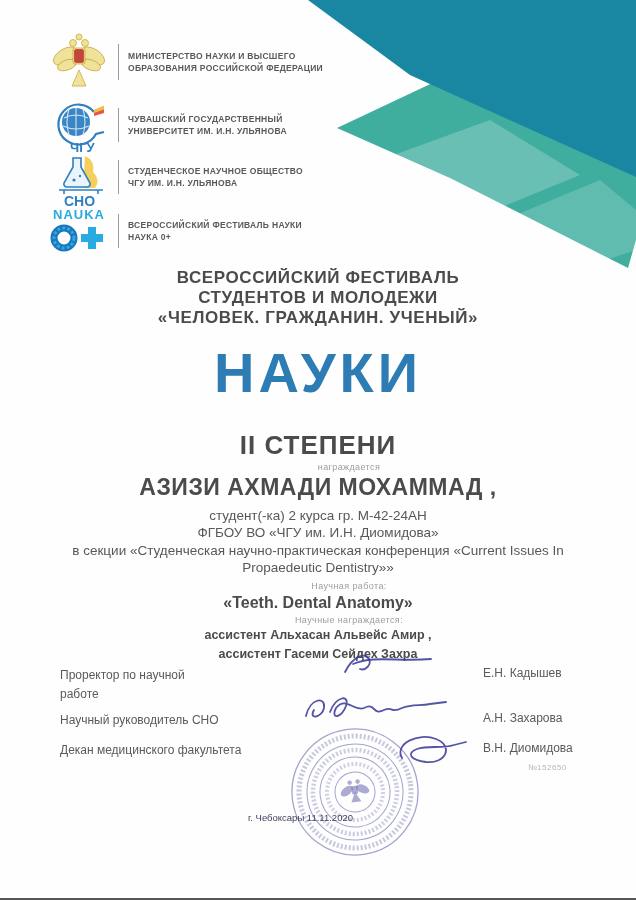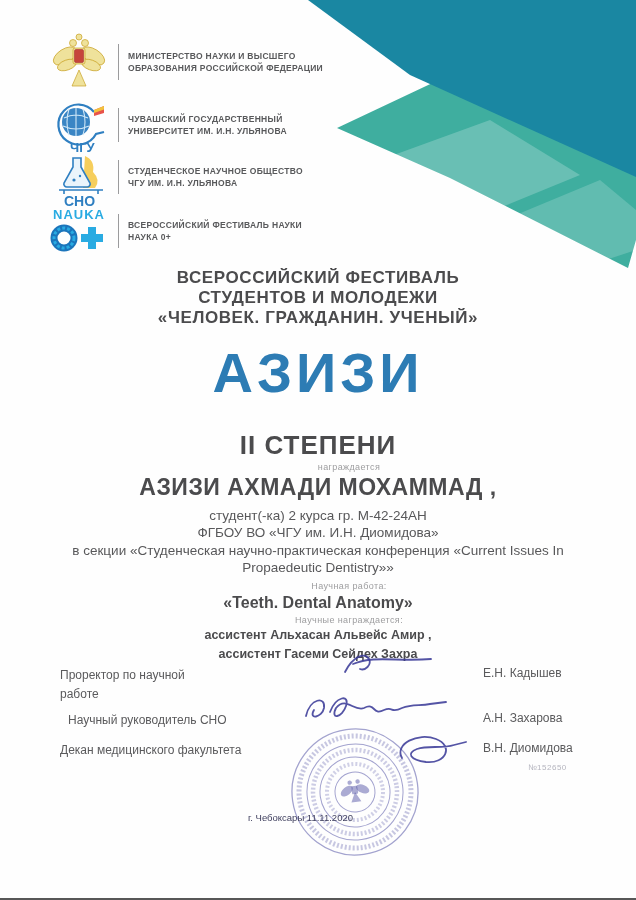--- a/index.html
+++ b/index.html
@@ -119,21 +119,21 @@
     <div>ВСЕРОССИЙСКИЙ ФЕСТИВАЛЬ НАУКИ</div>
     <div>НАУКА 0+</div>
   </div>
 
   <div class="abs center-line festival" style="top:268px;">
     <div>ВСЕРОССИЙСКИЙ ФЕСТИВАЛЬ</div>
     <div>СТУДЕНТОВ И МОЛОДЕЖИ</div>
     <div>«ЧЕЛОВЕК. ГРАЖДАНИН. УЧЕНЫЙ»</div>
   </div>
 
-  <div class="abs center-line diplom" style="top:340px;">АЗИЗИ</div>
+  <div class="abs center-line diplom" style="top:340px;">НАУКИ</div>
 
   <div class="abs center-line degree" style="top:430px;">II СТЕПЕНИ</div>
   <div class="abs center-line small-label" style="top:462px;">награждается</div>
   <div class="abs center-line recipient" style="top:474px;">АЗИЗИ АХМАДИ МОХАММАД ,</div>
 
   <div class="abs center-line body-line" style="top:507px;">
     <div>студент(-ка) 2 курса гр. М-42-24АН</div>
     <div>ФГБОУ ВО «ЧГУ им. И.Н. Диомидова»</div>
   </div>
 
@@ -147,21 +147,21 @@
   <div class="abs center-line small-label" style="top:615px;">Научные награждается:</div>
   <div class="abs center-line supervisor" style="top:628px;">ассистент Альхасан Альвейс Амир ,</div>
   <div class="abs center-line supervisor" style="top:647px;">ассистент Гасеми Сейдех Захра</div>
 
   <div class="abs sig-role" style="left:60px;top:666px;width:200px;">
     <div>Проректор по научной</div>
     <div>работе</div>
   </div>
   <div class="abs sig-name" style="left:483px;top:666px;">Е.Н. Кадышев</div>
 
-  <div class="abs sig-role" style="left:68px;top:711px;width:220px;">Научный руководитель СНО</div>
+  <div class="abs sig-role" style="left:60px;top:711px;width:220px;">Научный руководитель СНО</div>
   <div class="abs sig-name" style="left:483px;top:711px;">А.Н. Захарова</div>
 
   <div class="abs sig-role" style="left:60px;top:741px;width:230px;">Декан медицинского факультета</div>
   <div class="abs sig-name" style="left:483px;top:741px;">В.Н. Диомидова</div>
 
   <svg class="abs" style="left:335px;top:650px;z-index:5;" width="100" height="30" viewBox="0 0 100 30">
     <path class="ink" d="M10 22 C18 6 30 2 34 9 C37 15 30 21 25 19"></path>
     <path class="ink" d="M18 14 C40 5 62 12 96 9"></path>
   </svg>
   <svg class="abs" style="left:300px;top:686px;z-index:5;" width="155" height="48" viewBox="0 0 155 48">

